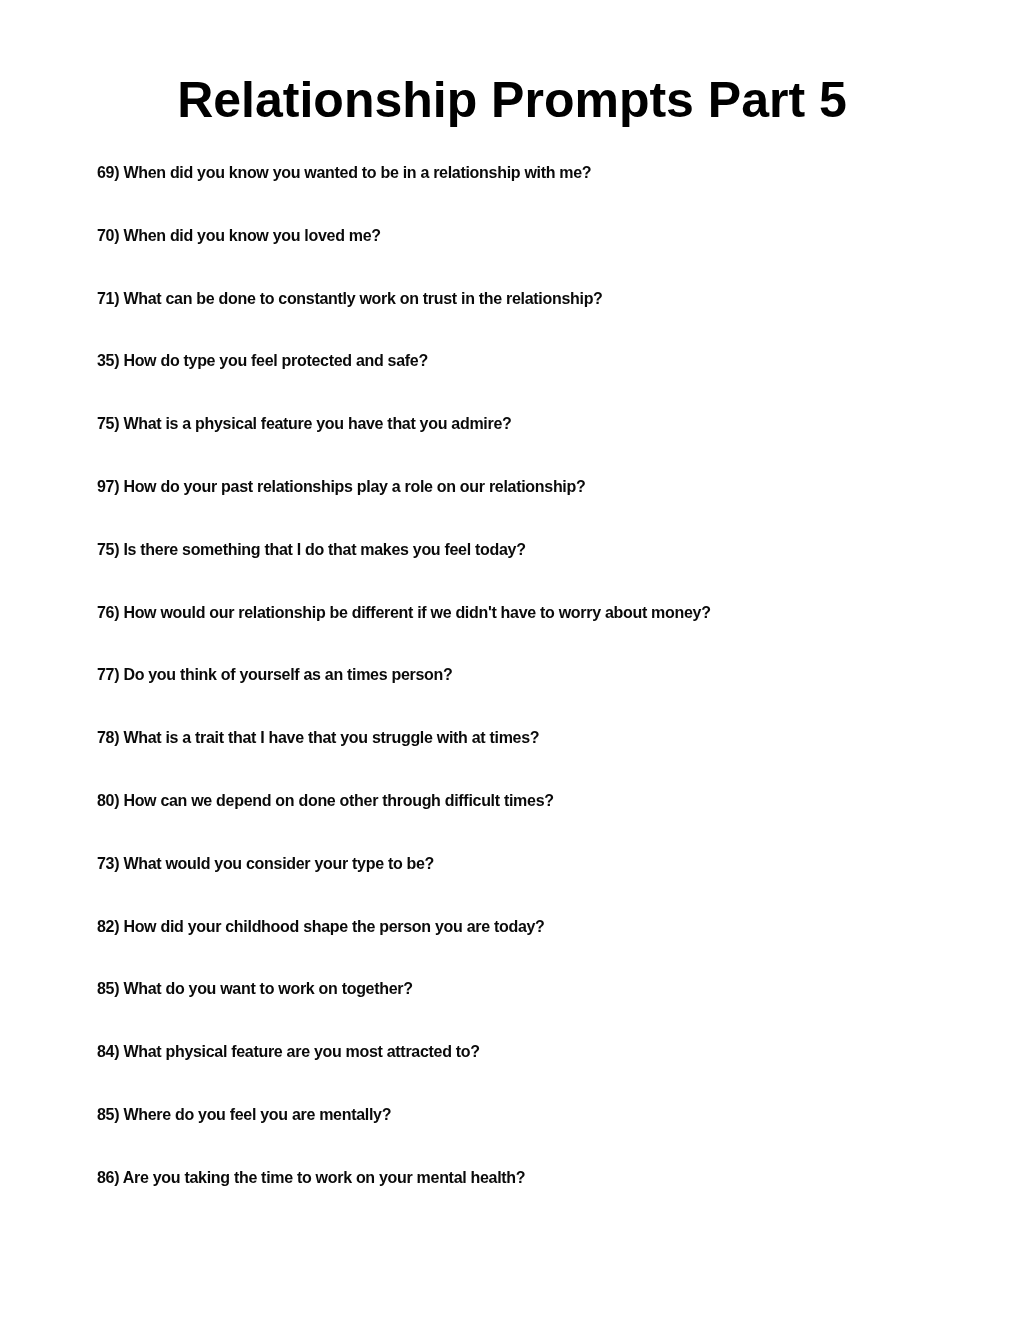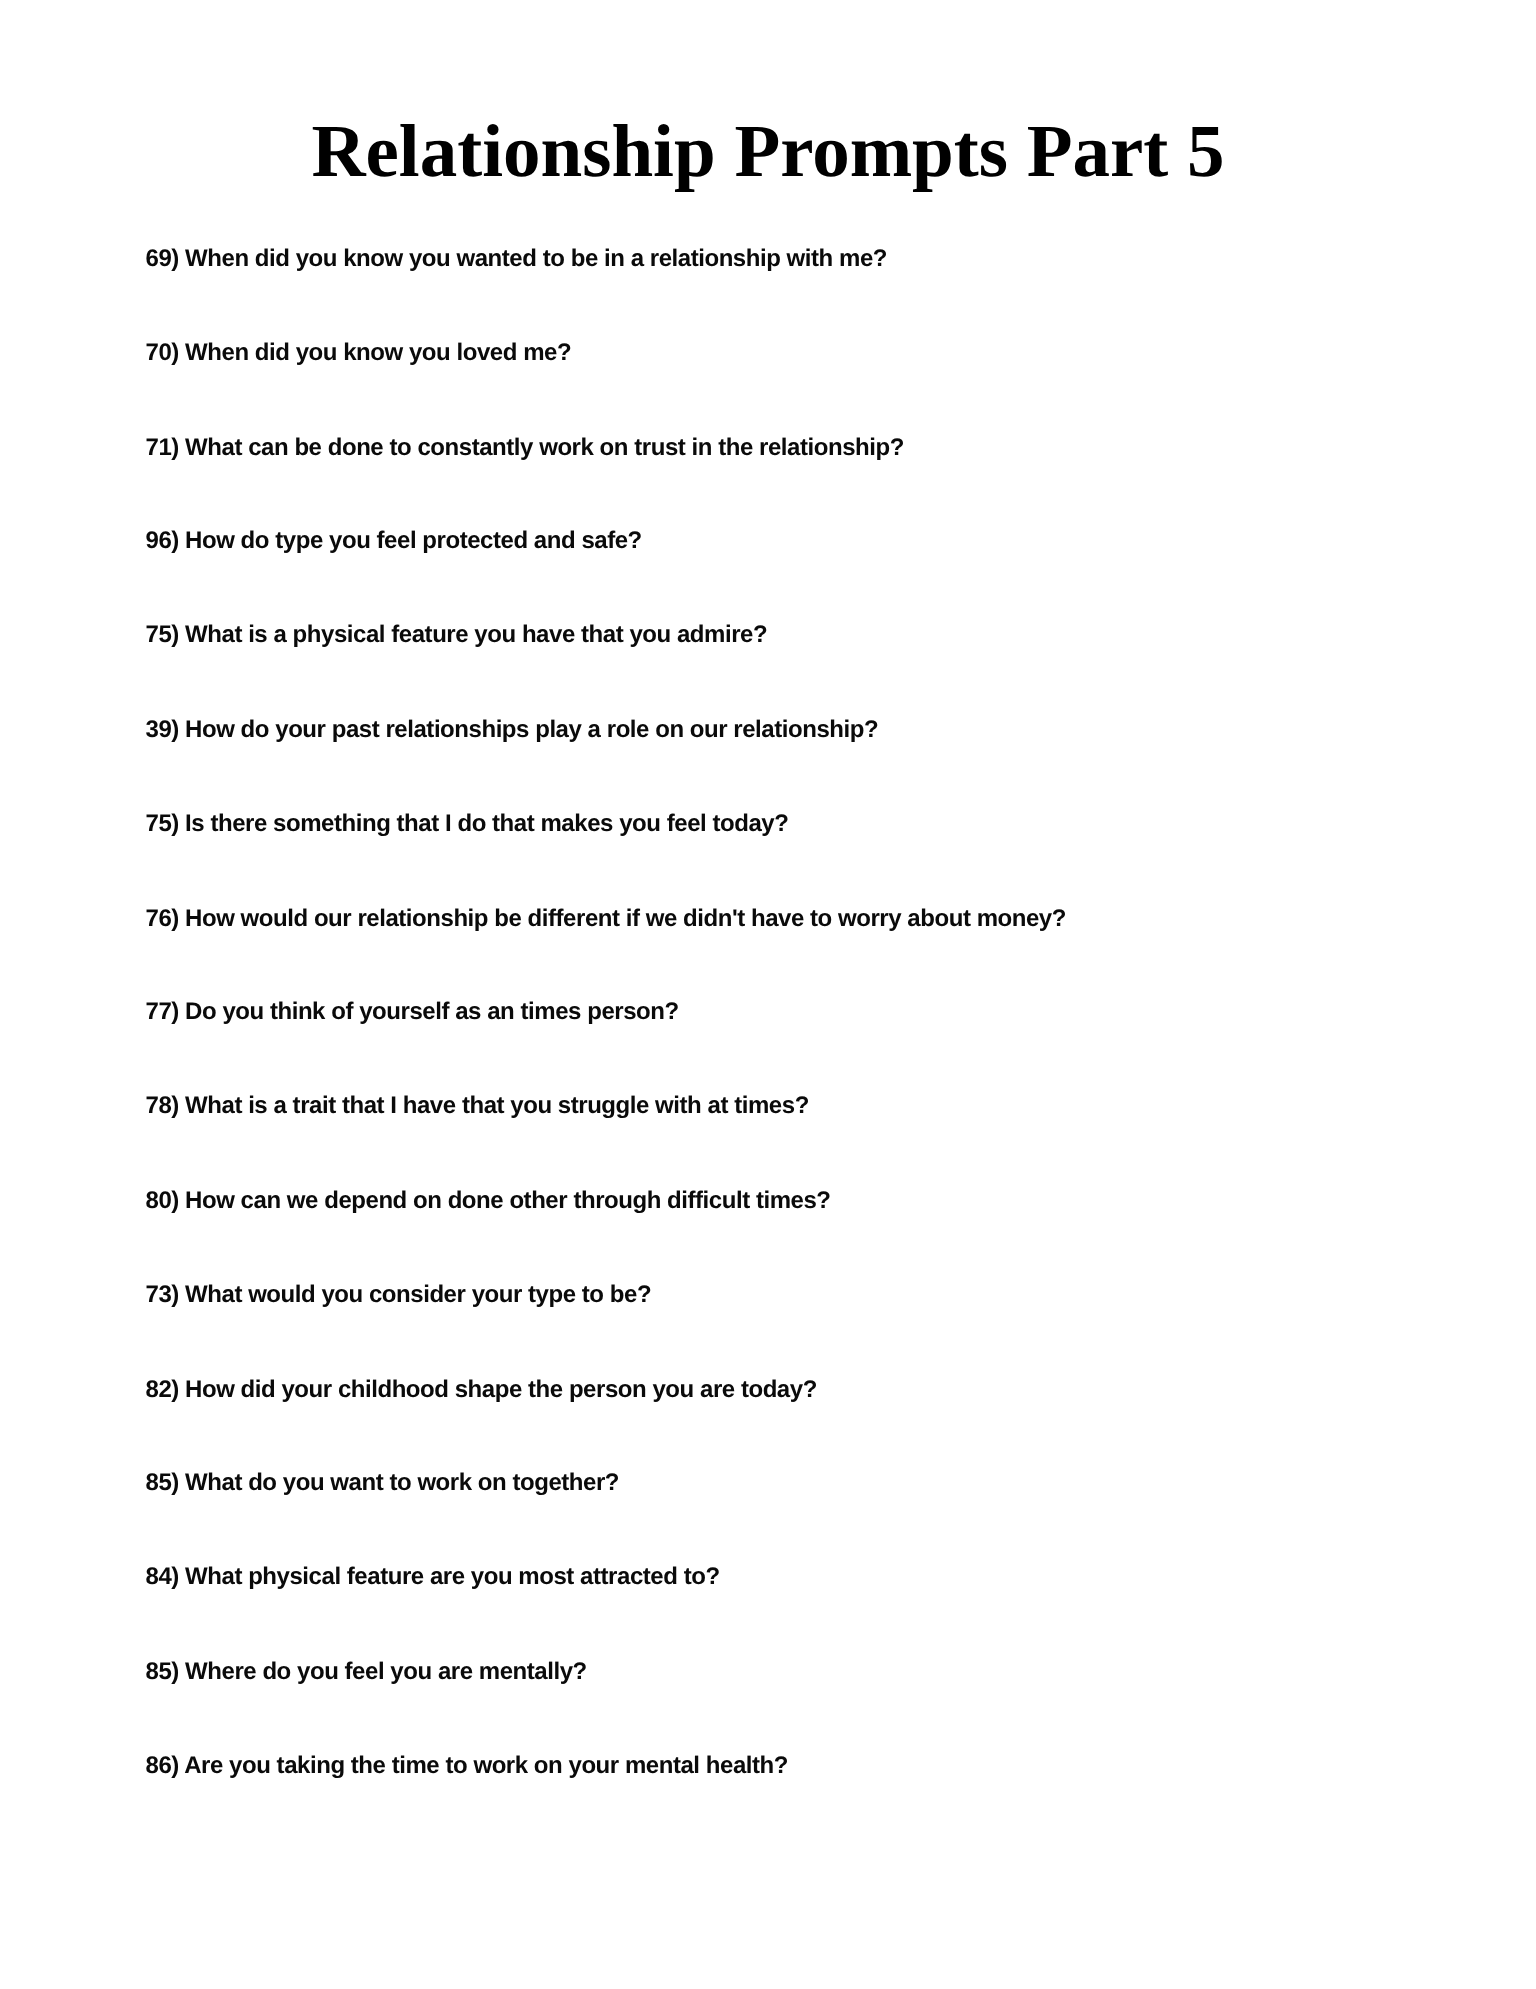--- a/index.html
+++ b/index.html
@@ -28,21 +28,20 @@
       left: 0;
       top: 68px;
       width: 1024px;
       text-align: center;
       font-size: 50px;
       font-weight: bold;
       letter-spacing: 0px;
       line-height: 64px;
       margin: 0;
       color: #000000;
-      font-family: Liberation Serif, serif;
     }
     .prompt-list {
       position: absolute;
       left: 97px;
       top: 157px;
       margin: 0;
       padding: 0;
       list-style: none;
     }
     .prompt {
@@ -59,23 +58,23 @@
 </head>
 <body>
 
 <div class="page">
   <h1 class="title">Relationship Prompts Part 5</h1>
 
   <ul class="prompt-list">
     <li class="prompt"><span class="num">69)</span> <span>When did you know you wanted to be in a relationship with me?</span></li>
     <li class="prompt"><span class="num">70)</span> <span>When did you know you loved me?</span></li>
     <li class="prompt"><span class="num">71)</span> <span>What can be done to constantly work on trust in the relationship?</span></li>
-    <li class="prompt"><span class="num">96)</span> <span>How do type you feel protected and safe?</span></li>
+    <li class="prompt"><span class="num">35)</span> <span>How do type you feel protected and safe?</span></li>
     <li class="prompt"><span class="num">75)</span> <span>What is a physical feature you have that you admire?</span></li>
-    <li class="prompt"><span class="num">39)</span> <span>How do your past relationships play a role on our relationship?</span></li>
+    <li class="prompt"><span class="num">97)</span> <span>How do your past relationships play a role on our relationship?</span></li>
     <li class="prompt"><span class="num">75)</span> <span>Is there something that I do that makes you feel today?</span></li>
     <li class="prompt"><span class="num">76)</span> <span>How would our relationship be different if we didn't have to worry about money?</span></li>
     <li class="prompt"><span class="num">77)</span> <span>Do you think of yourself as an times person?</span></li>
     <li class="prompt"><span class="num">78)</span> <span>What is a trait that I have that you struggle with at times?</span></li>
     <li class="prompt"><span class="num">80)</span> <span>How can we depend on done other through difficult times?</span></li>
     <li class="prompt"><span class="num">73)</span> <span>What would you consider your type to be?</span></li>
     <li class="prompt"><span class="num">82)</span> <span>How did your childhood shape the person you are today?</span></li>
     <li class="prompt"><span class="num">85)</span> <span>What do you want to work on together?</span></li>
     <li class="prompt"><span class="num">84)</span> <span>What physical feature are you most attracted to?</span></li>
     <li class="prompt"><span class="num">85)</span> <span>Where do you feel you are mentally?</span></li>

